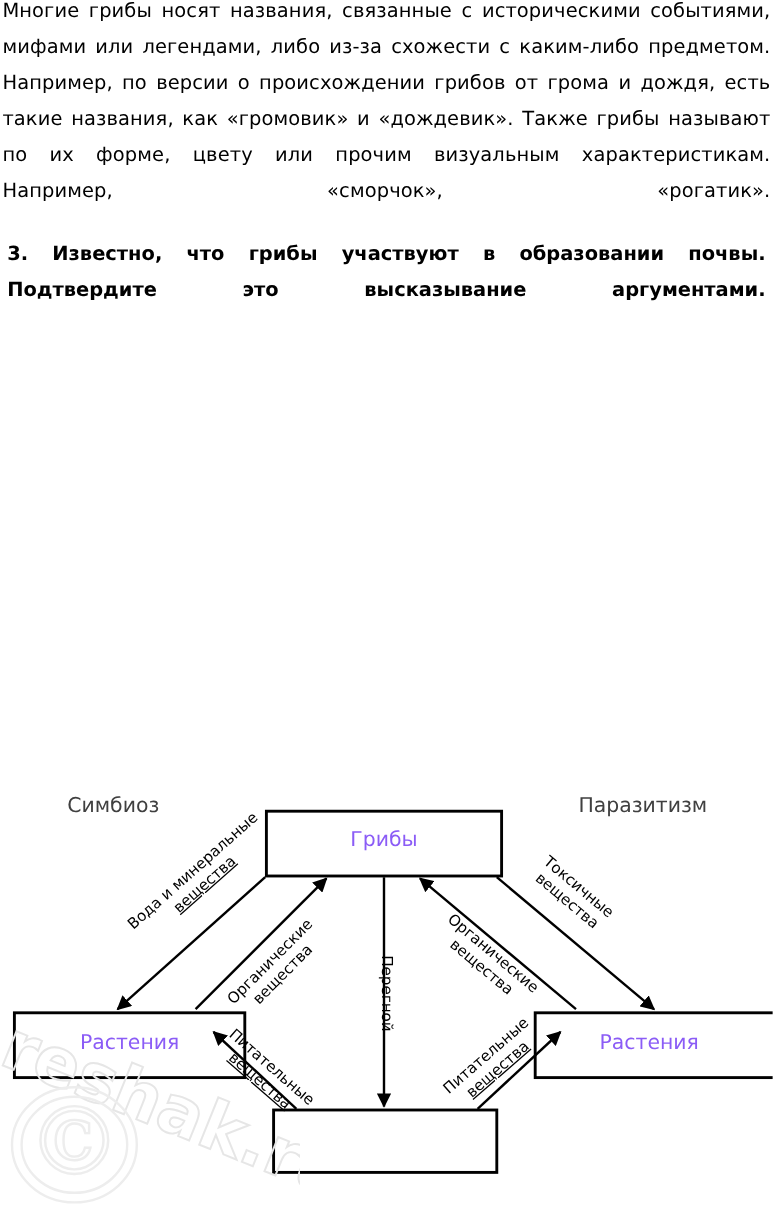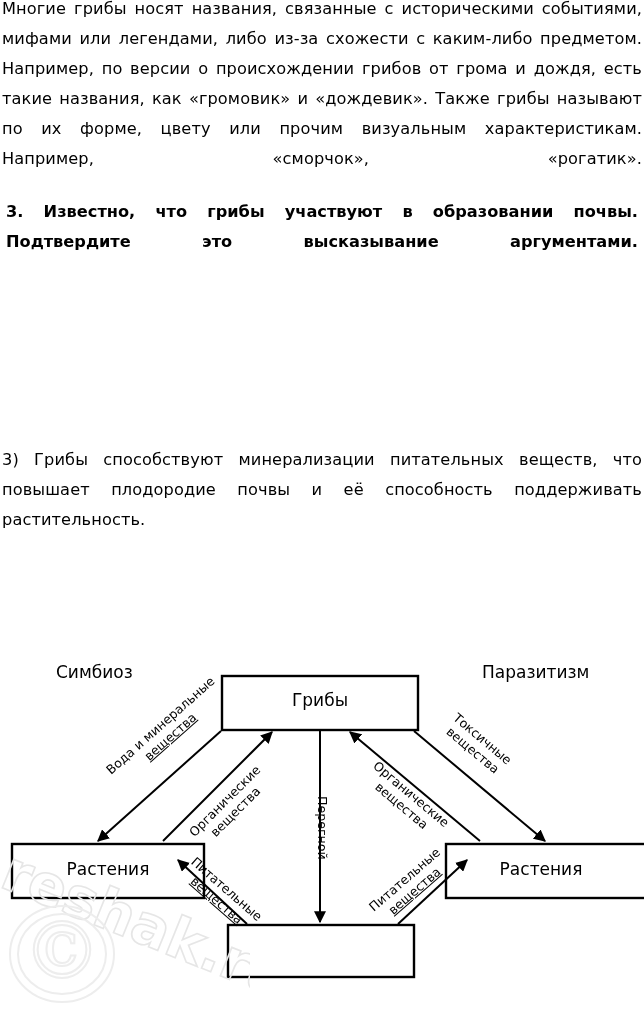--- a/index.html
+++ b/index.html
@@ -69,29 +69,29 @@
     width: 644px;
     height: 364px;
   }
   .diagram svg { display: block; }
 
   .dlabel {
     position: absolute;
     font-size: 17px;
     font-family: "DejaVu Sans", "Liberation Sans", sans-serif;
     white-space: nowrap;
-    color: #000000;
+    color: #404040;
     text-align: center;
   }
 
   .boxtext {
     position: absolute;
     font-size: 17px;
     white-space: nowrap;
-    color: #000000;
+    color: #8b5cf6;
   }
 
   .wm {
     position: absolute;
     left: 0px;
     top: 846px;
     width: 240px;
     height: 160px;
     pointer-events: none;
   }
@@ -104,23 +104,20 @@
   <div class="textblock" style="top:-6px;">
     <p class="para last-justify">Многие грибы носят названия, связанные с историческими событиями, мифами или легендами, либо из-за схожести с каким-либо предметом. Например, по версии о происхождении грибов от грома и дождя, есть такие названия, как «громовик» и «дождевик». Также грибы называют по их форме, цвету или прочим визуальным характеристикам. Например, «сморчок», «рогатик».</p>
   </div>
 
   <div class="textblock" style="top:193px;">
     <p class="bold">3. Известно, что грибы участвуют в образовании почвы. Подтвердите это высказывание аргументами.</p>
   </div>
 
 
 
-  <div class="textblock" style="top:445px;">
-    <p class="para last-justify">3) Грибы способствуют минерализации питательных веществ, что повышает плодородие почвы и её способность поддерживать растительность.</p>
-  </div>
 
 
   <div class="diagram">
 
     <svg width="644" height="364" viewBox="0 0 644 364">
       <defs>
         <marker id="arrow" viewBox="0 0 10 10" refX="9" refY="5" markerWidth="6" markerHeight="6" orient="auto-start-reverse">
           <path d="M 0 0 L 10 5 L 0 10 z" fill="#000"></path>
         </marker>
         <marker id="arrowS" viewBox="0 0 10 10" refX="9" refY="5" markerWidth="5.5" markerHeight="5.5" orient="auto-start-reverse">

